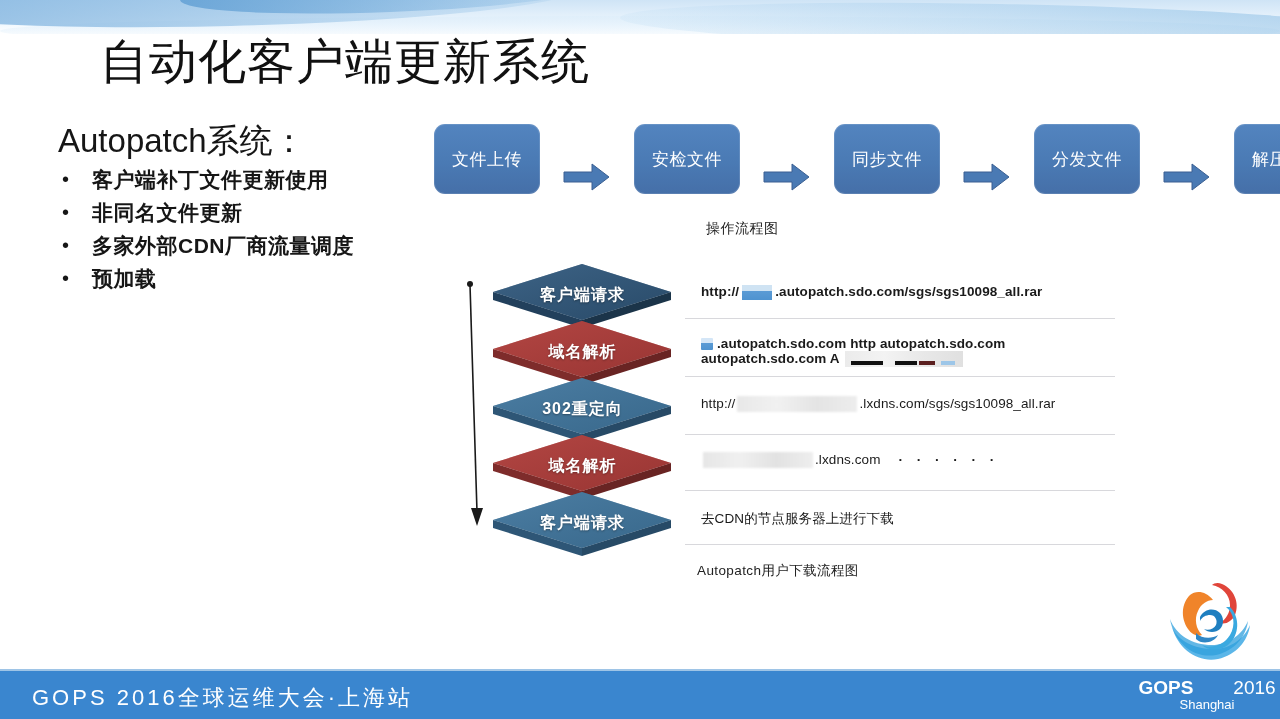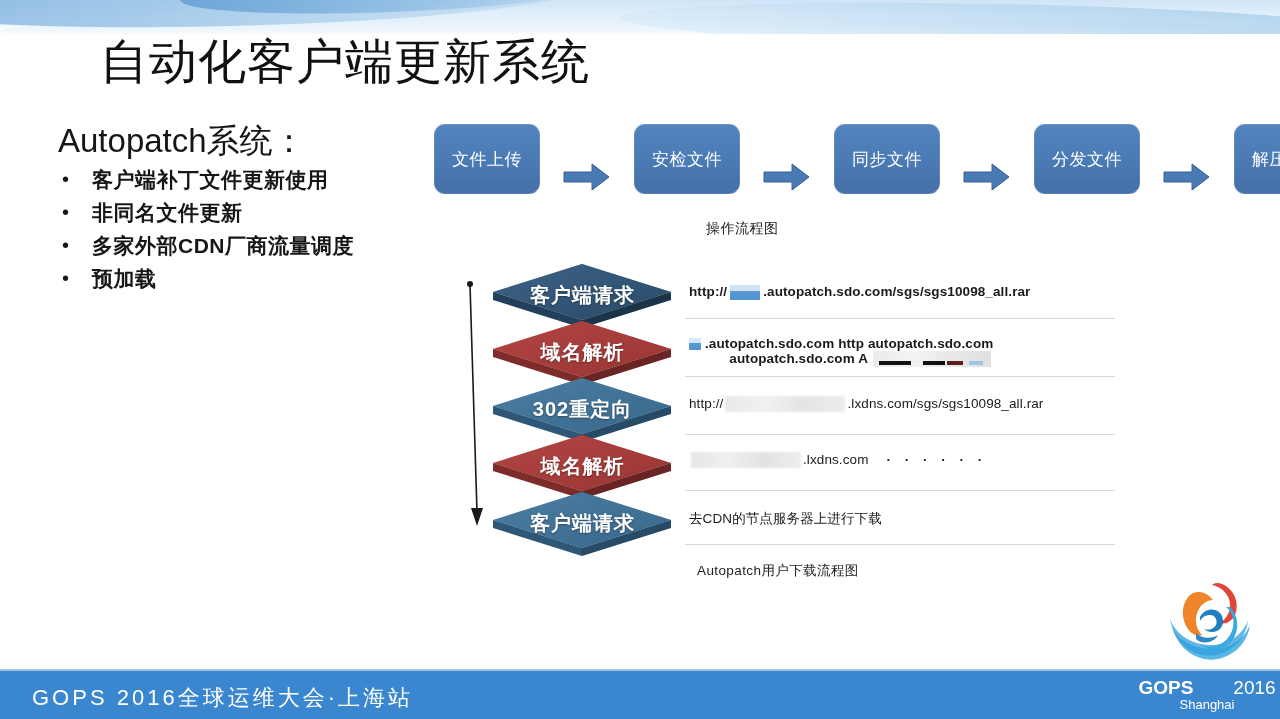--- a/index.html
+++ b/index.html
@@ -69,28 +69,28 @@
   .stack{position:absolute;left:455px;top:262px;width:700px;height:300px;}
 
   .down-arrow{position:absolute;left:4px;top:18px;}
 
   .layer{position:absolute;width:195px;height:66px;}
   
   .plate{position:absolute;left:0;top:0;}
   .layer-label{
     position:absolute;left:0;top:0;width:195px;height:66px;
     display:flex;align-items:center;justify-content:center;
-    color:#ffffff;font-size:20px;font-weight:bold;letter-spacing:1px;
+    color:#ffffff;font-size:16px;font-weight:bold;letter-spacing:1px;
     text-shadow:0 1px 2px rgba(0,0,0,.35);
     pointer-events:none;
   }
 
   
   .rows{position:absolute;left:230px;top:0;width:470px;}
-  .row{position:absolute;left:4px;font-size:13.5px;color:#1a1a1a;text-align:right;}
+  .row{position:absolute;left:16px;font-size:13.5px;color:#1a1a1a;}
   .row .line{white-space:nowrap;letter-spacing:.1px;font-weight:bold;}
   .row .line.plain{font-weight:normal;}
   .sep{position:absolute;left:0;width:430px;height:1px;background:#d8d8dc;}
 
   
   .rd{display:inline-block;vertical-align:middle;}
   .rd-blue{width:30px;height:15px;background:linear-gradient(to bottom,#cfe3f3 0%,#cfe3f3 38%,#5b9bd5 39%,#4f93d0 100%);margin:0 3px;}
   .rd-sq{width:12px;height:12px;background:linear-gradient(to bottom,#d4e6f7 0%,#d4e6f7 40%,#5b9bd5 41%,#4f93d0 100%);margin:0 4px 0 0;border-radius:1px;}
   .rd-blur{width:120px;height:16px;margin:0 2px;
     background:linear-gradient(to right,#e8e8e8,#f1f1f1,#e4e4e4,#ededed);

